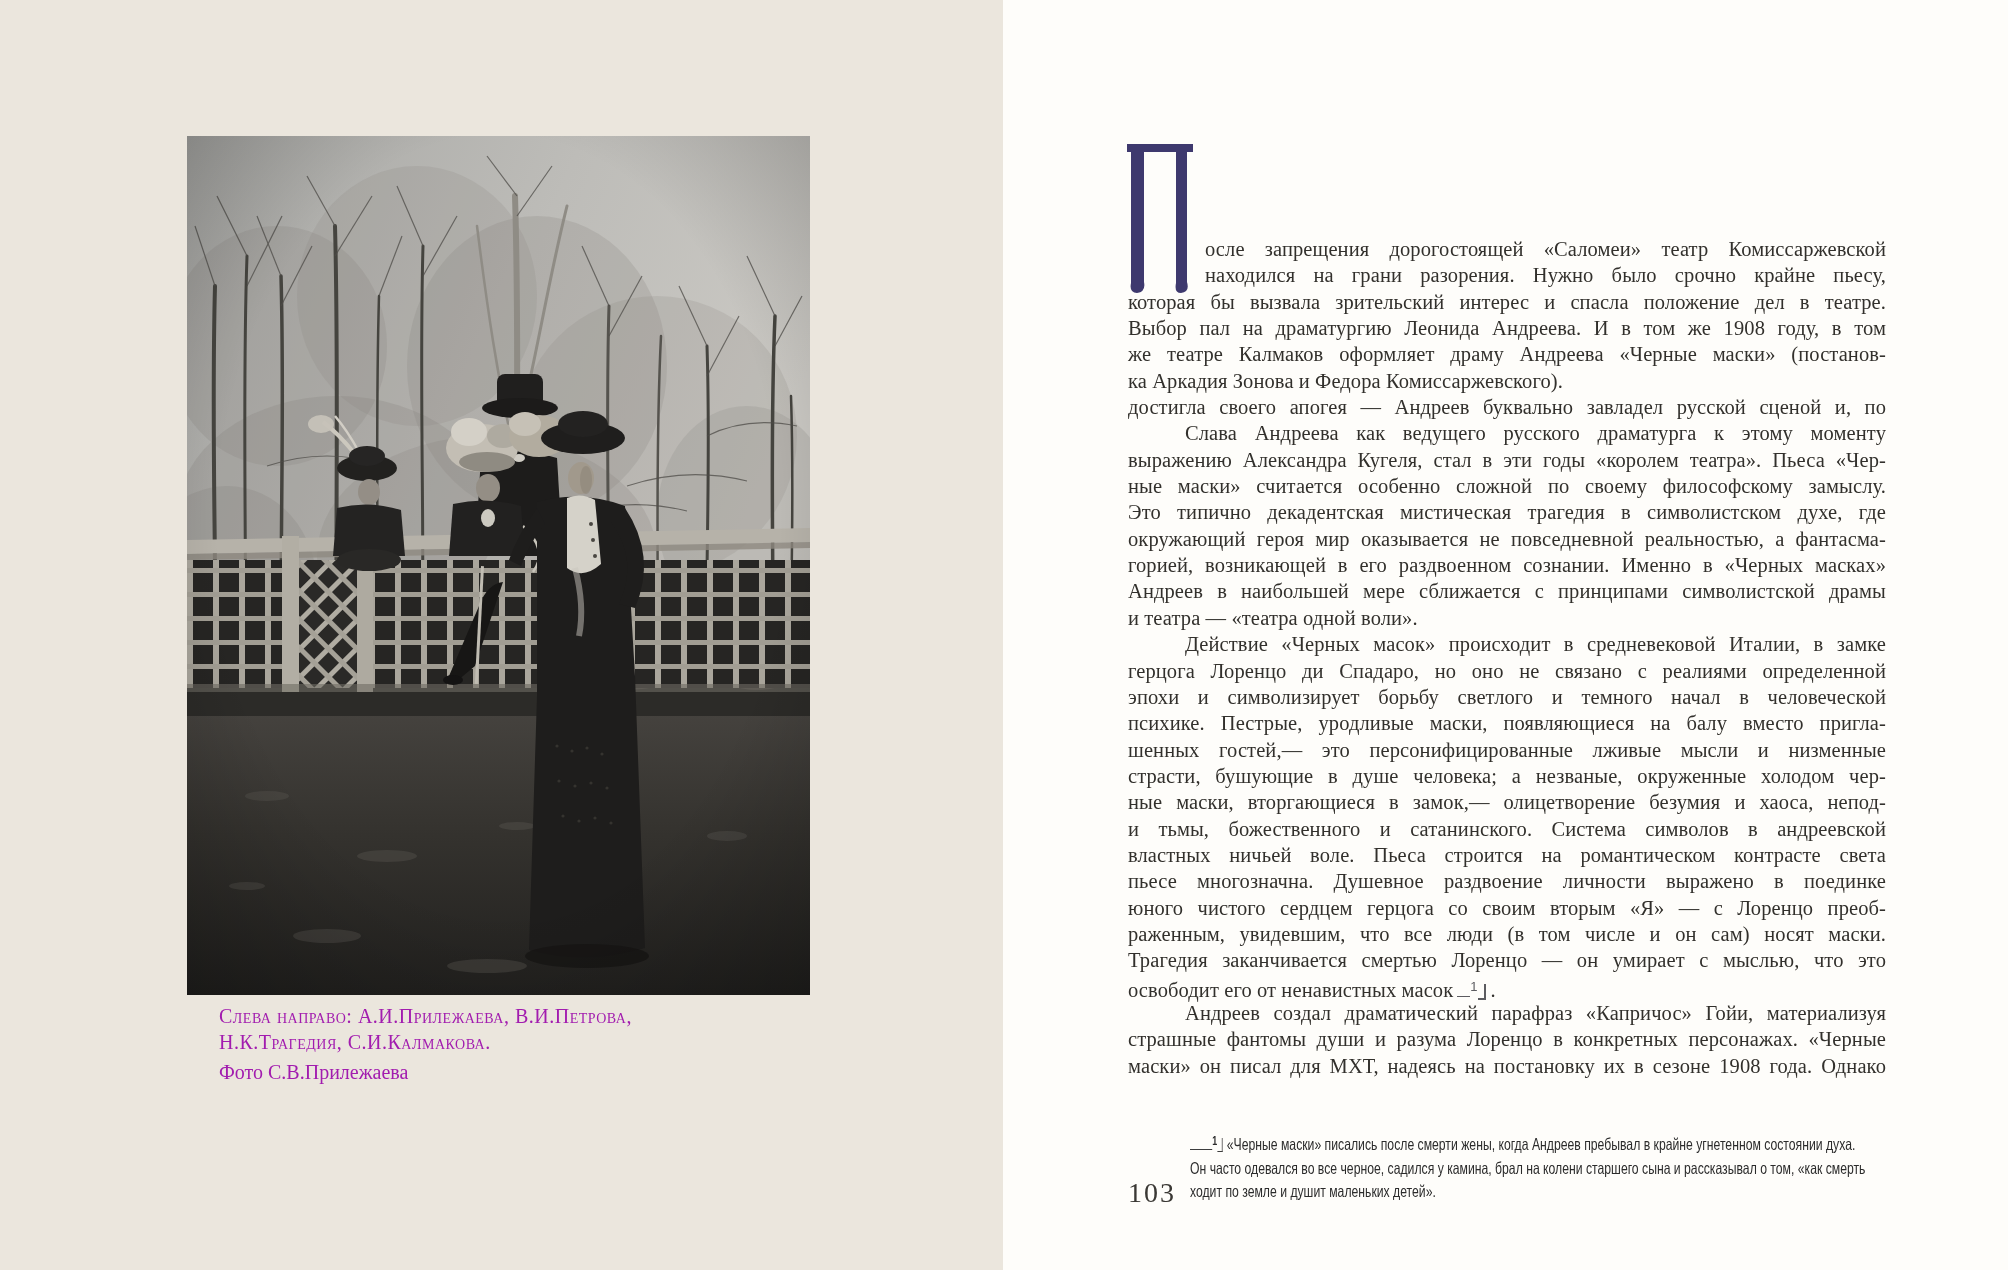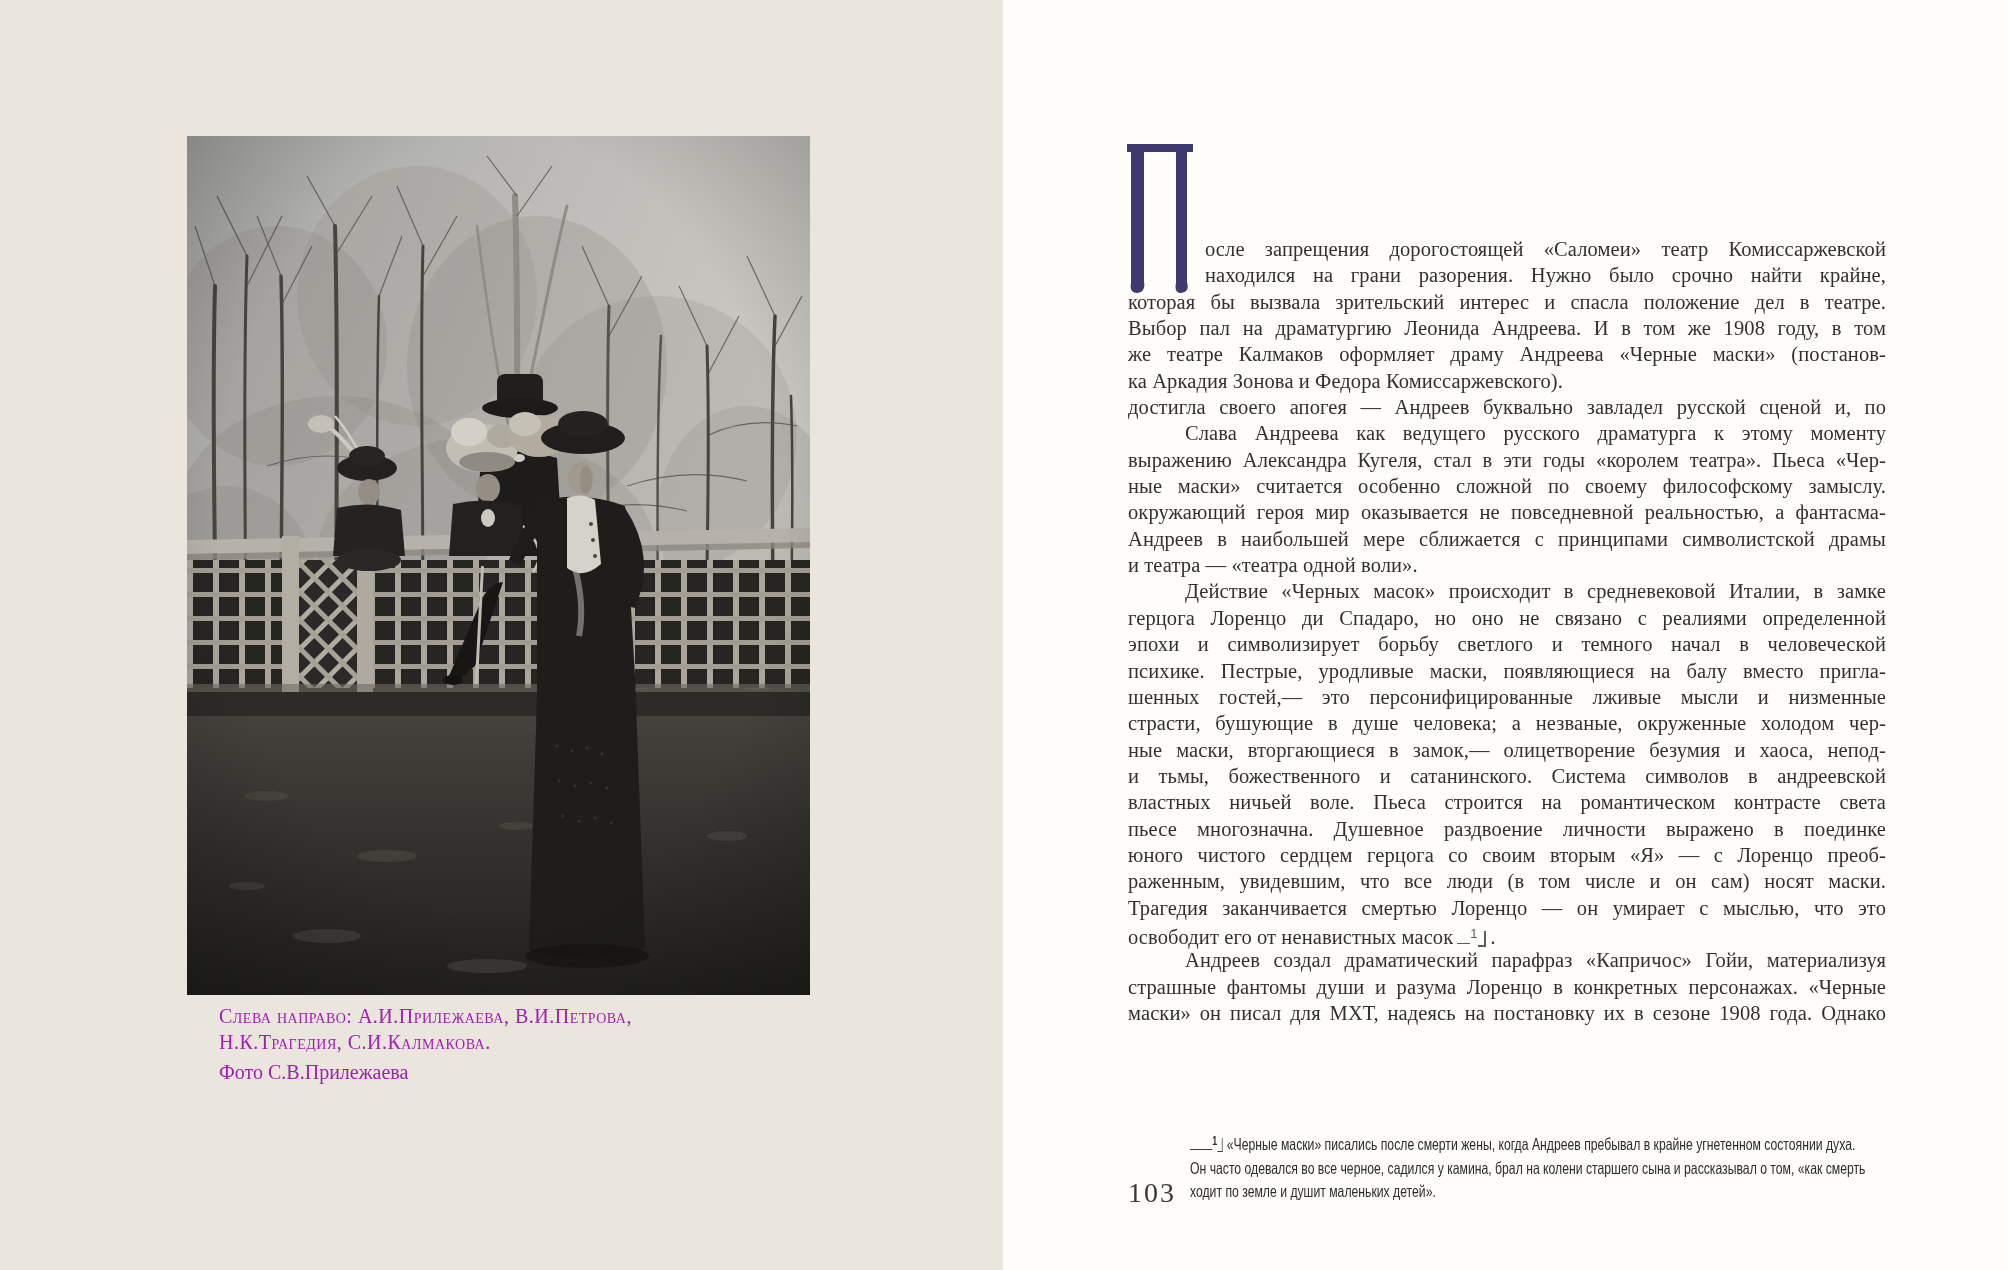--- a/index.html
+++ b/index.html
@@ -257,30 +257,32 @@
 </div>
 
 <div class="dropcap" aria-label="П">
   <svg viewBox="0 0 72 155" width="72" height="155" xmlns="http://www.w3.org/2000/svg">
     <path d="M3,2 L69,2 L69,10 L63,10 L63,140 Q66,150 57,151 Q50,151 52,141 L52,10 L20,10 L20,140 Q22,150 13,151 Q5,151 7,141 L7,10 L3,10 Z" fill="#3e396e"></path>
   </svg>
 </div>
 
 <div class="body-text">
   <div class="tl j w">осле запрещения дорогостоящей «Саломеи» театр Комиссаржевской</div>
-  <div class="tl j w">находился на грани разорения. Нужно было срочно найти крайне,</div>
+  <div class="tl j w">находился на грани разорения. Нужно было срочно крайне пьесу,</div>
   <div class="tl j">которая бы вызвала зрительский интерес и спасла положение дел в театре.</div>
   <div class="tl j">Выбор пал на драматургию Леонида Андреева. И в том же 1908 году, в том</div>
   <div class="tl j">же театре Калмаков оформляет драму Андреева «Черные маски» (постанов-</div>
   <div class="tl l">ка Аркадия Зонова и Федора Комиссаржевского).</div>
   <div class="tl j">достигла своего апогея — Андреев буквально завладел русской сценой и, по</div>
   <div class="tl j ind">Слава Андреева как ведущего русского драматурга к этому моменту</div>
   <div class="tl j">выражению Александра Кугеля, стал в эти годы «королем театра». Пьеса «Чер-</div>
   <div class="tl j">ные маски» считается особенно сложной по своему философскому замыслу.</div>
+  <div class="tl j">Это типично декадентская мистическая трагедия в символистском духе, где</div>
   <div class="tl j">окружающий героя мир оказывается не повседневной реальностью, а фантасма-</div>
+  <div class="tl j">горией, возникающей в его раздвоенном сознании. Именно в «Черных масках»</div>
   <div class="tl j">Андреев в наибольшей мере сближается с принципами символистской драмы</div>
   <div class="tl l">и театра — «театра одной воли».</div>
   <div class="tl j ind">Действие «Черных масок» происходит в средневековой Италии, в замке</div>
   <div class="tl j">герцога Лоренцо ди Спадаро, но оно не связано с реалиями определенной</div>
   <div class="tl j">эпохи и символизирует борьбу светлого и темного начал в человеческой</div>
   <div class="tl j">психике. Пестрые, уродливые маски, появляющиеся на балу вместо пригла-</div>
   <div class="tl j">шенных гостей,— это персонифицированные лживые мысли и низменные</div>
   <div class="tl j">страсти, бушующие в душе человека; а незваные, окруженные холодом чер-</div>
   <div class="tl j">ные маски, вторгающиеся в замок,— олицетворение безумия и хаоса, непод-</div>
   <div class="tl j">и тьмы, божественного и сатанинского. Система символов в андреевской</div>

